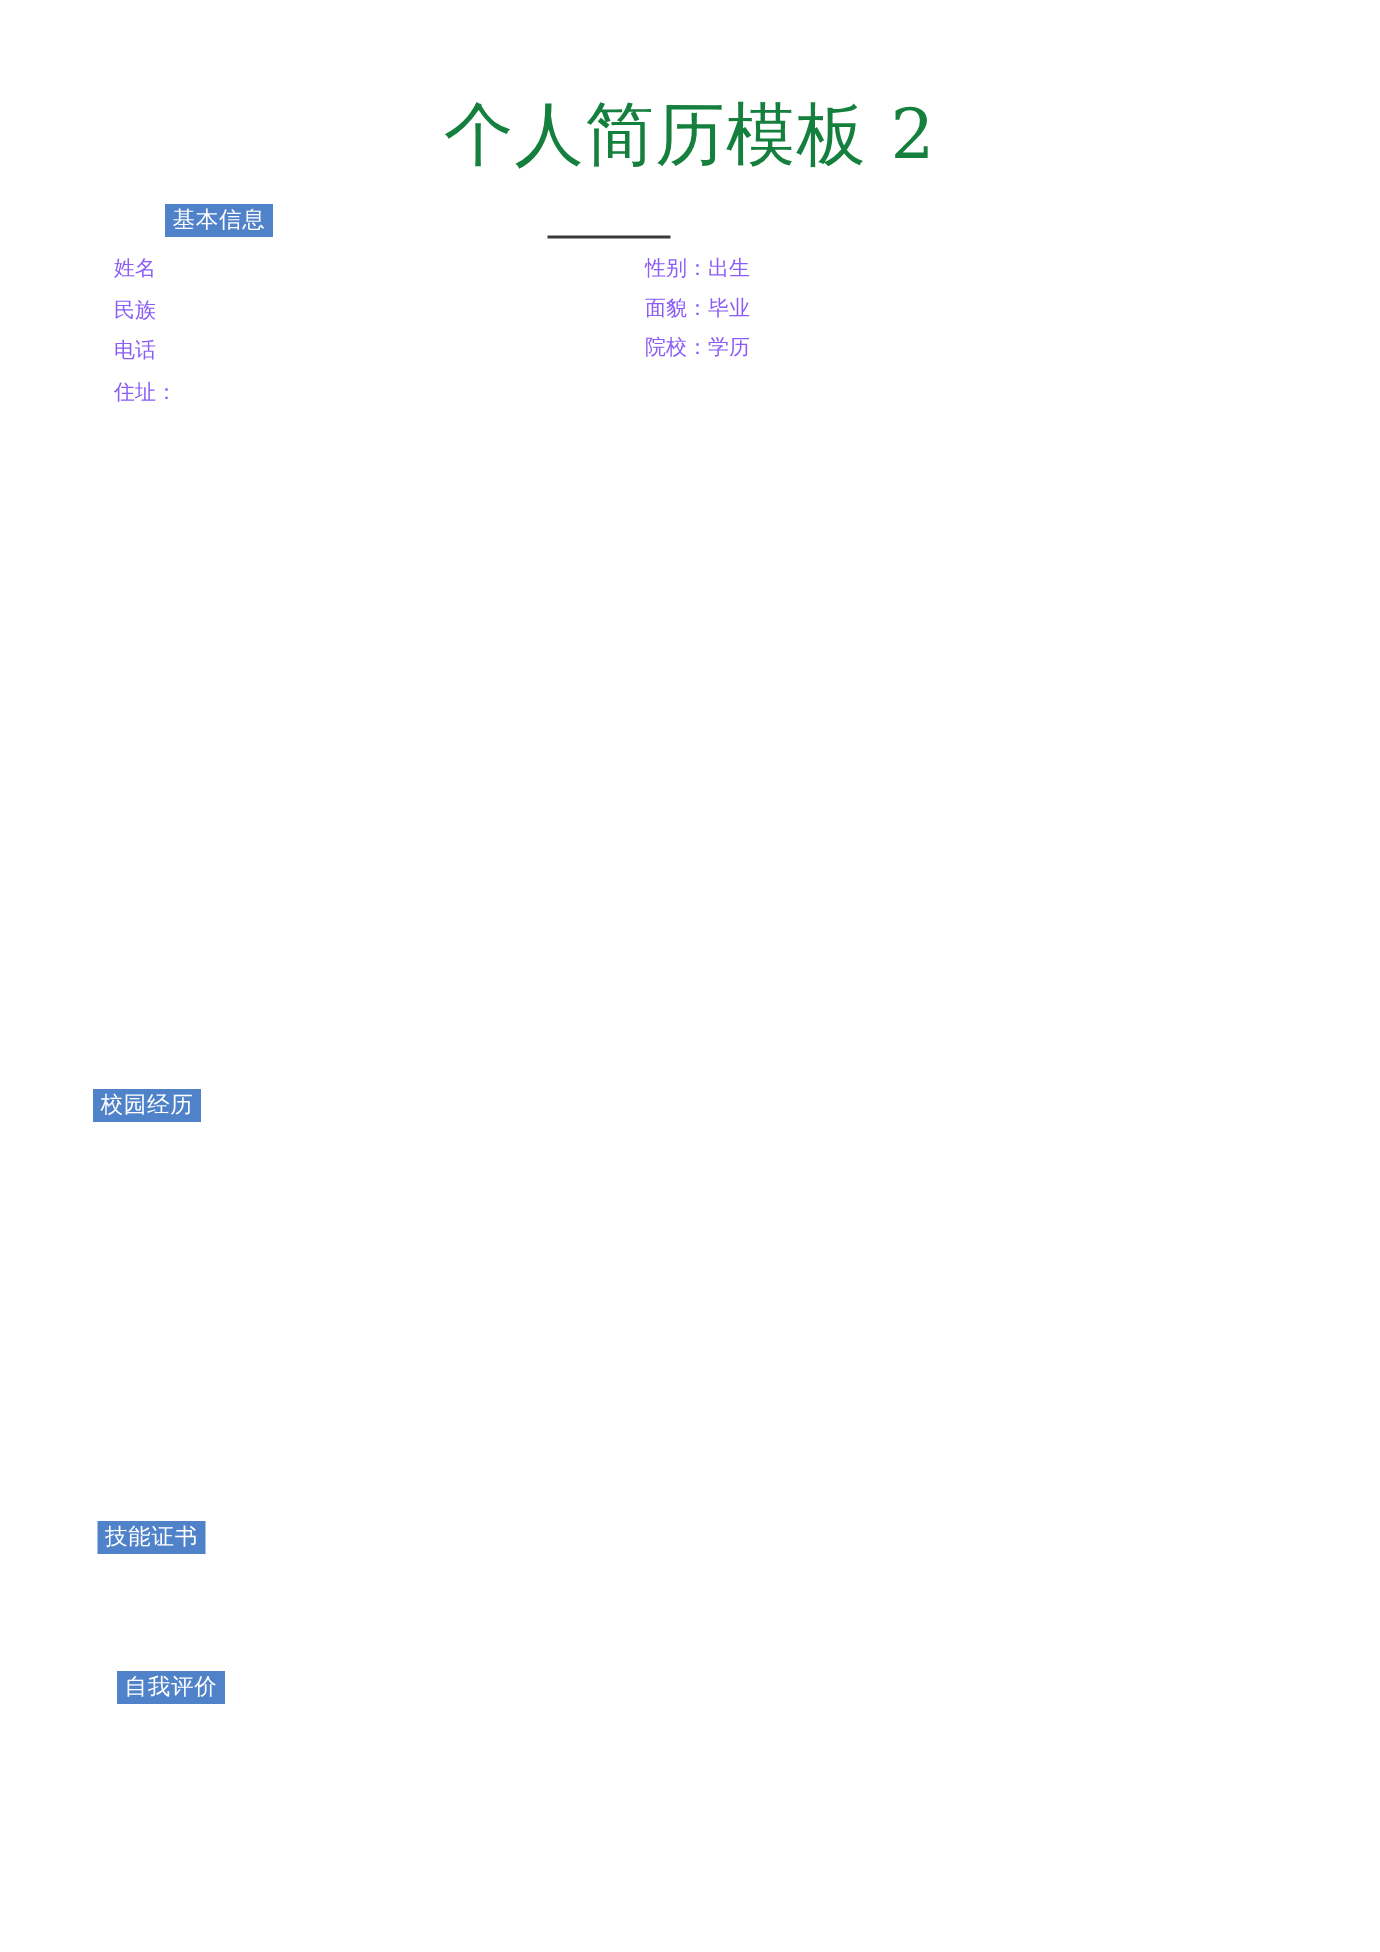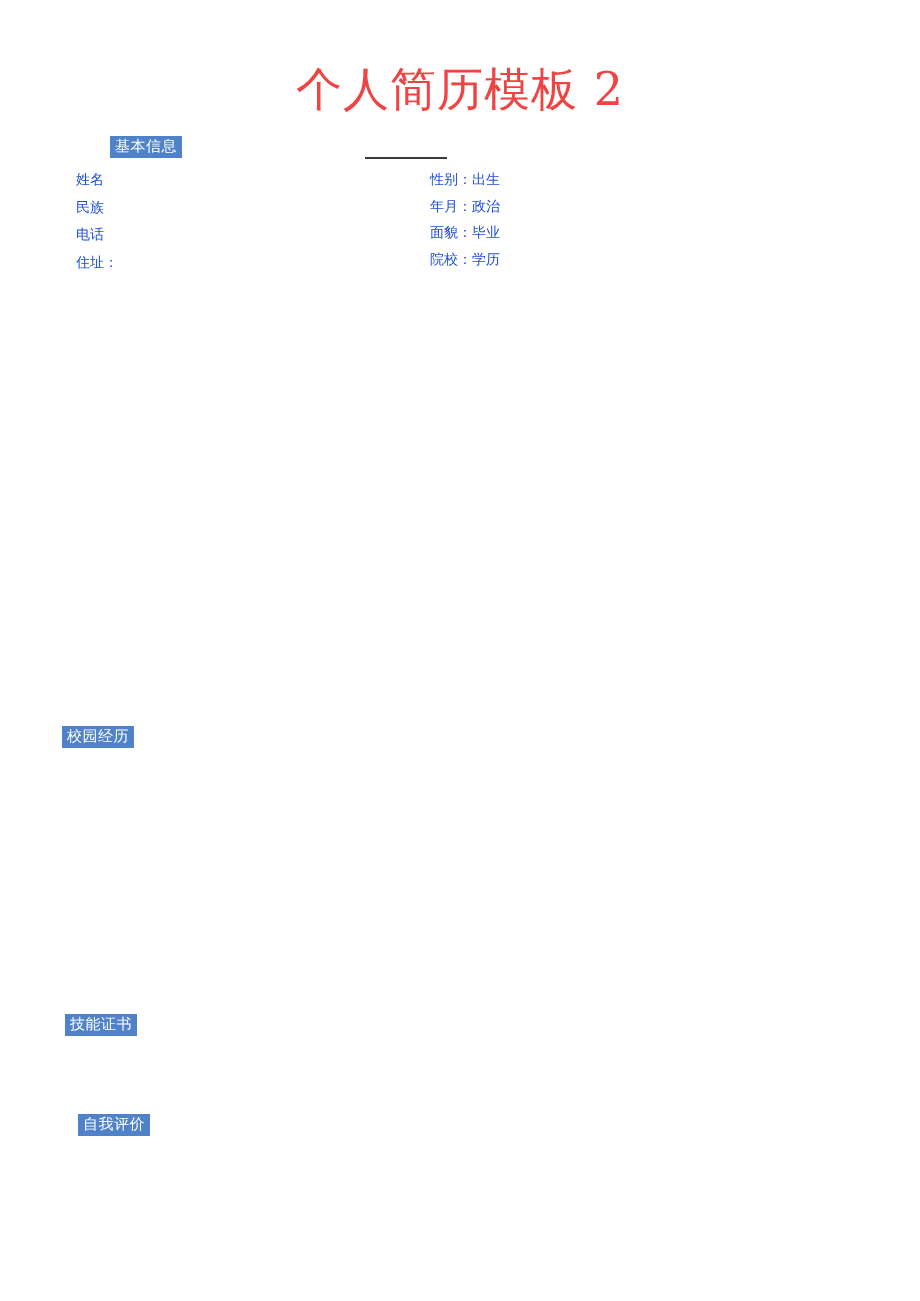--- a/index.html
+++ b/index.html
@@ -23,21 +23,21 @@
   .doc-title {
     position: absolute;
     left: 0;
     top: 61px;
     width: 920px;
     text-align: center;
     font-family: "DejaVu Serif", "Liberation Serif", serif;
     font-size: 46px;
     line-height: 56px;
     font-weight: 400;
-    color: #ef4444;
+    color: #15803d;
     letter-spacing: 1px;
     white-space: pre;
   }
 
   
   .section-badge {
     position: absolute;
     background: #4f82c8;
     color: #ffffff;
     font-size: 15px;
@@ -70,21 +70,21 @@
     position: absolute;
     left: 365px;
     top: 157px;
     width: 82px;
     height: 2px;
     background: #3a3a3a;
   }
   .info-row {
     font-size: 14px;
     line-height: 27.5px;
-    color: #1d4ed8;
+    color: #8b5cf6;
     white-space: nowrap;
     font-weight: 400;
   }
   .info-row.right {
     line-height: 26.6px;
   }
 
   
   .section-body {
     position: absolute;
@@ -109,21 +109,20 @@
 
   <div class="info-col-left">
     <div class="info-row">姓名</div>
     <div class="info-row">民族</div>
     <div class="info-row">电话</div>
     <div class="info-row">住址：</div>
   </div>
 
   <div class="info-col-right">
     <div class="info-row right">性别：出生</div>
-    <div class="info-row right">年月：政治</div>
     <div class="info-row right">面貌：毕业</div>
     <div class="info-row right">院校：学历</div>
   </div>
 
   <div class="section-body body-basic"></div>
 
   <div class="section-badge badge-campus">校园经历</div>
 
   <div class="section-body body-campus"></div>
 

